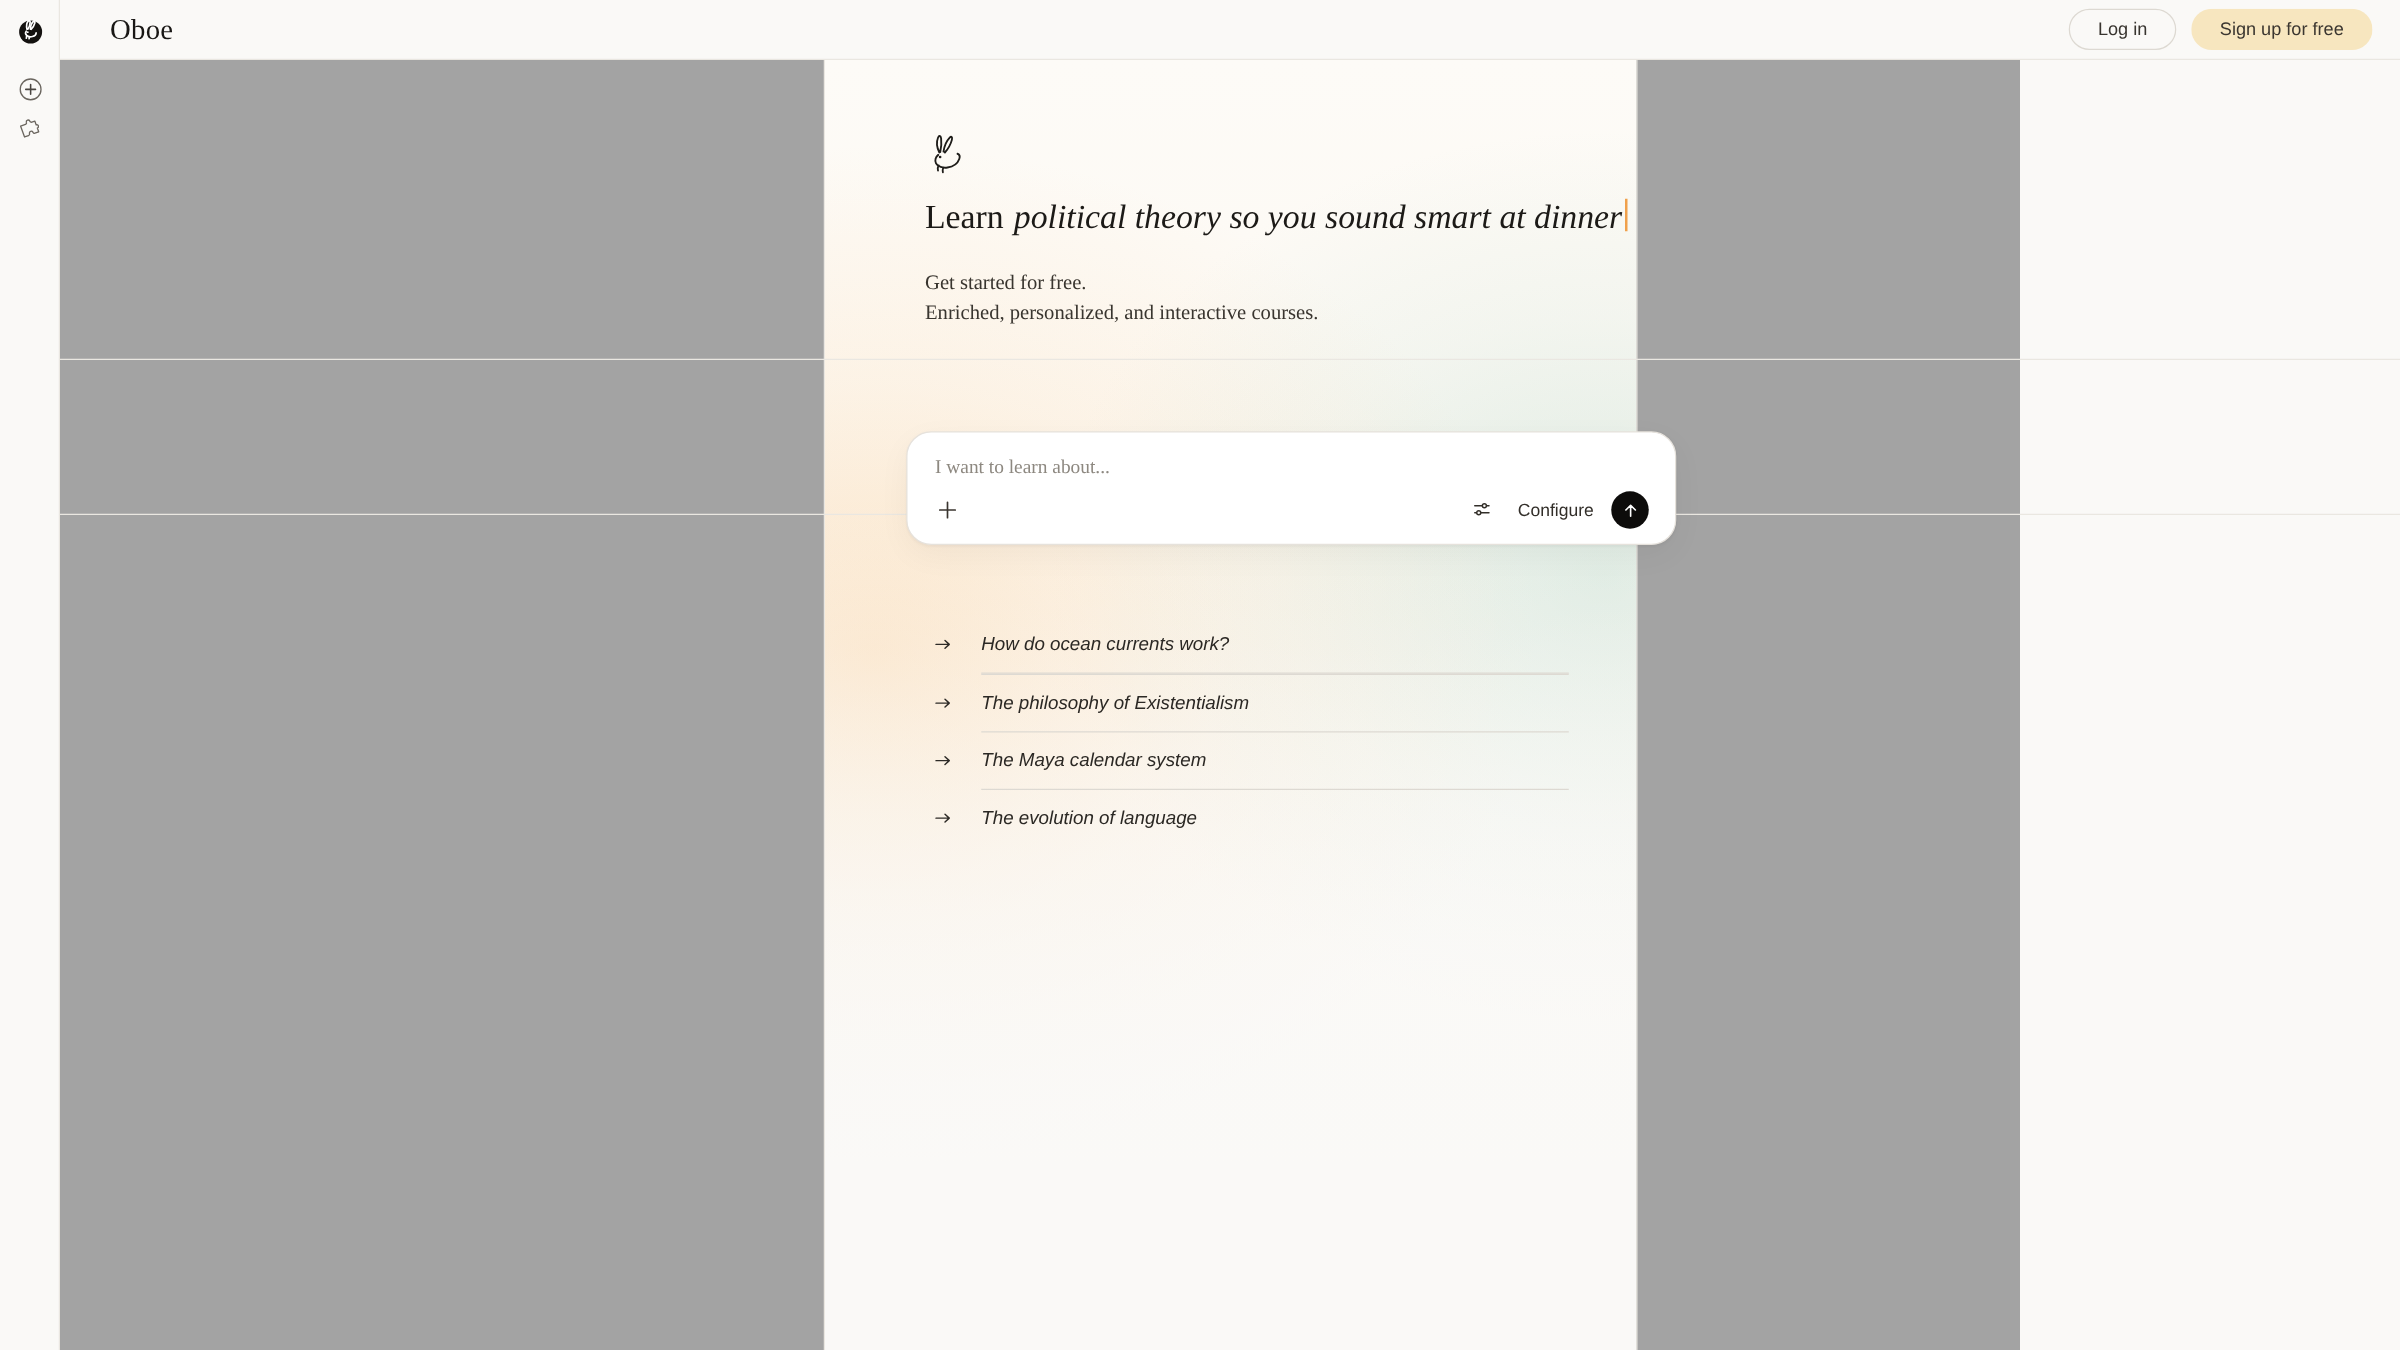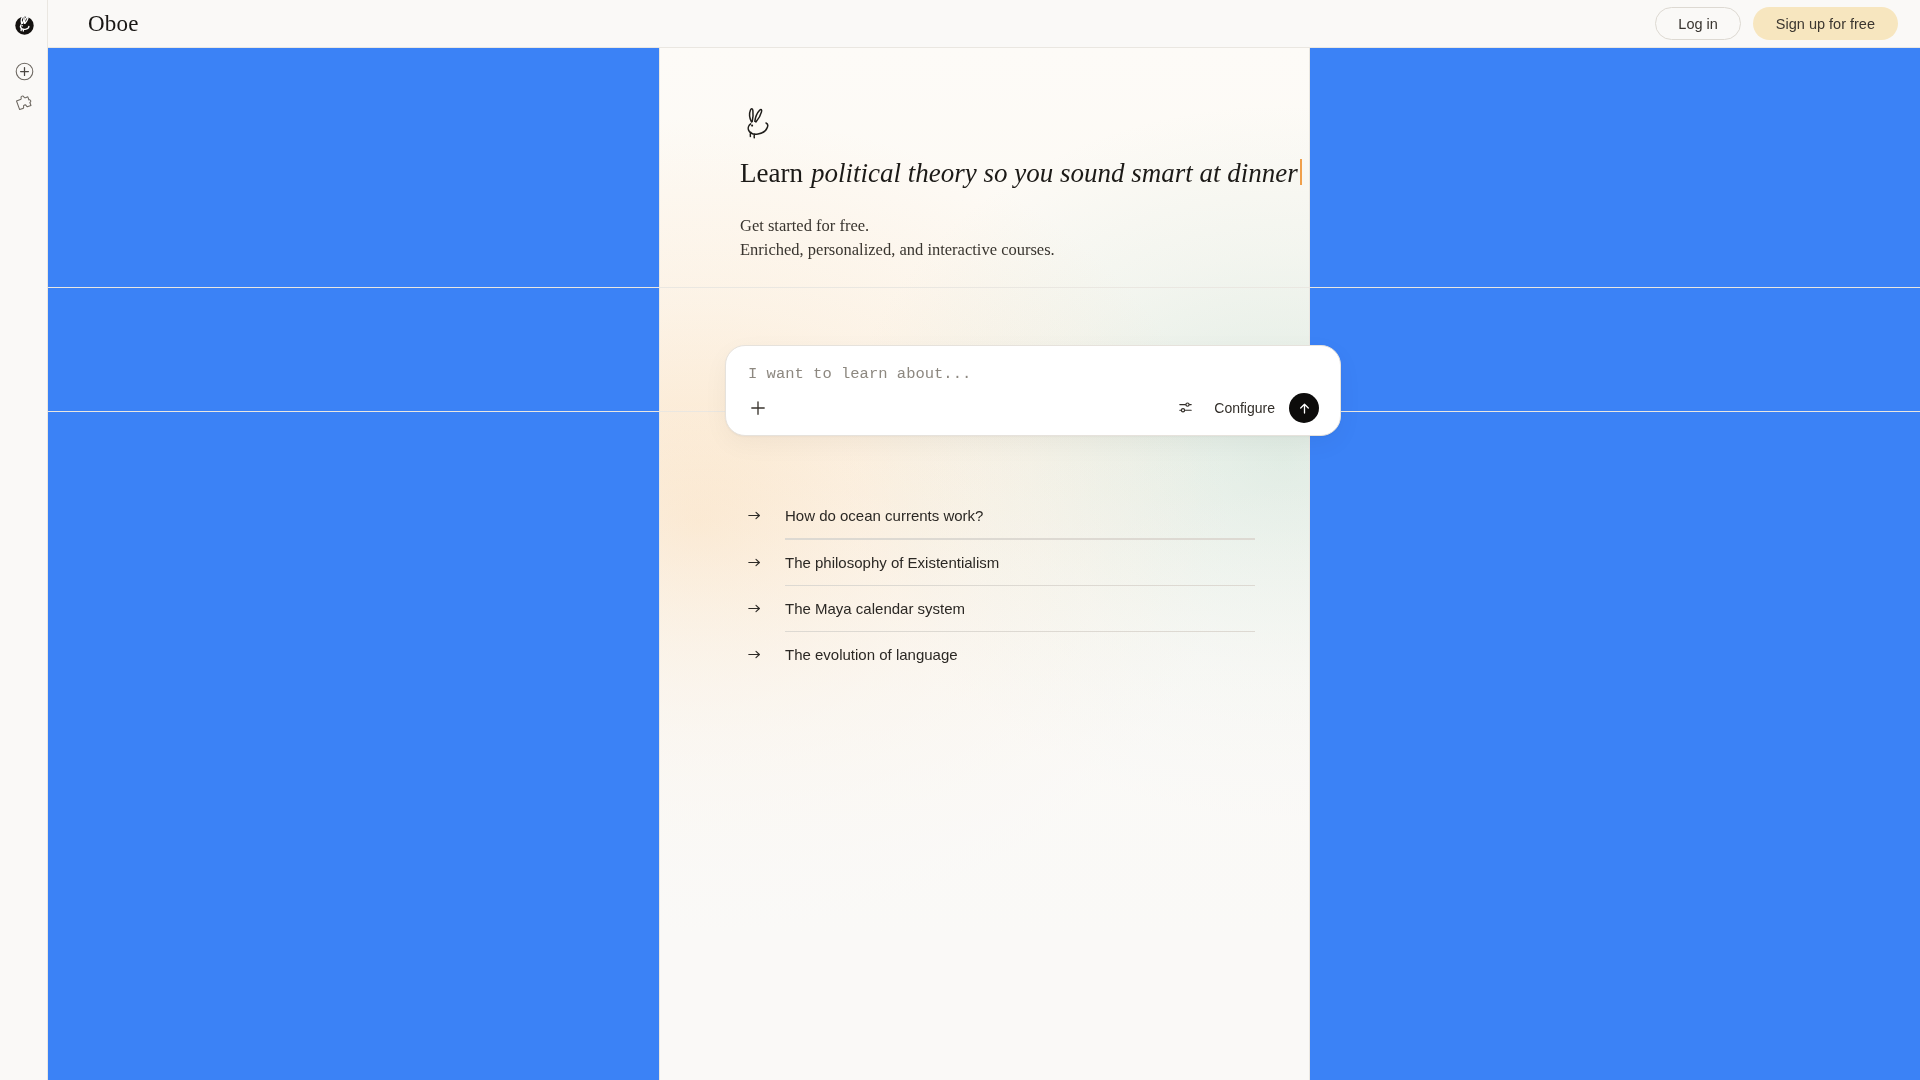--- a/index.html
+++ b/index.html
@@ -9,23 +9,23 @@
     width: 1920px;
     height: 1080px;
     overflow: hidden;
     background: #faf9f7;
     font-family: "Liberation Sans", sans-serif;
     -webkit-font-smoothing: antialiased;
   }
 
   .app {
     position: relative;
-    width: 1920px;
+    width: 1616px;
     height: 1080px;
-    background: #3b82f6;
+    background: #a3a3a3;
   }
 
   
   .rail {
     position: absolute;
     left: 0; top: 0;
     width: 48px;
     height: 1080px;
     background: #faf9f7;
     border-right: 1px solid #eae7e1;
@@ -211,21 +211,21 @@
     box-shadow: 0 1px 2px rgba(32,28,22,0.035), 0 8px 26px rgba(32,28,22,0.045);
     z-index: 20;
     padding: 18px 18px 12px 22px;
     display: flex;
     flex-direction: column;
   }
   .composer-input {
     border: none;
     outline: none;
     background: transparent;
-    font-family: Liberation Mono, monospace;
+    font-family: Liberation Serif, serif;
     font-size: 15.5px;
     color: #1f1d1a;
     width: 100%;
     padding: 0;
     line-height: 20px;
   }
   .composer-input::placeholder { color: #8d8880; }
   .composer-row {
     margin-top: auto;
     display: flex;
@@ -265,20 +265,21 @@
     margin-right: 3px;
   }
 
   
   .suggestions {
     position: absolute;
     left: 700px;
     top: 445px;
     width: 560px;
     z-index: 10;
+    font-style: italic;
   }
   .sugg {
     display: flex;
     align-items: center;
     gap: 24px;
     height: 45px;
     cursor: pointer;
   }
   .sugg-arrow {
     width: 13px;

